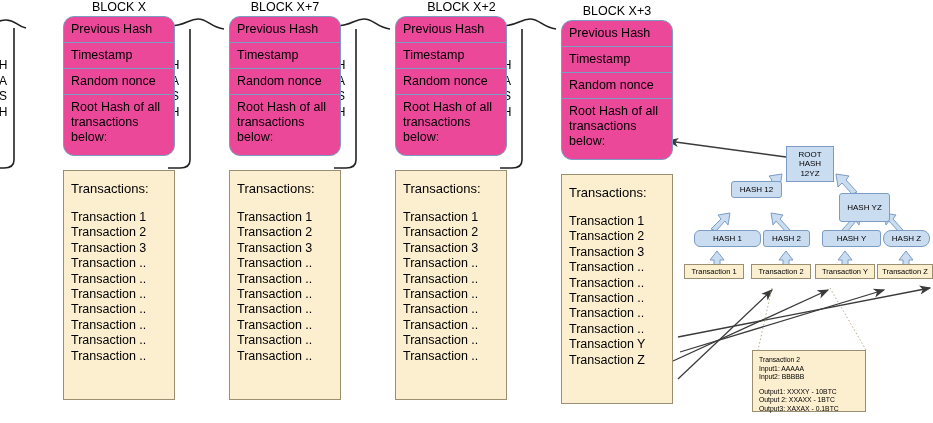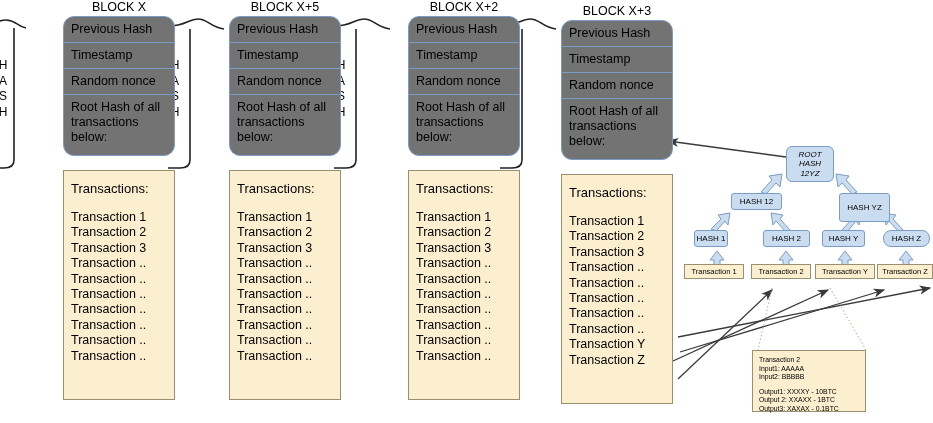--- a/index.html
+++ b/index.html
@@ -30,21 +30,21 @@
     text-align: center;
     font-size: 12.5px;
     line-height: 14px;
     white-space: nowrap;
   }
   .block-header {
     position: absolute;
     top: 16px;
     left: 0;
     width: 112px;
-    background: #737373;
+    background: #ec4899;
     border: 1px solid #7b9cc4;
     border-radius: 11px;
     box-sizing: border-box;
   }
   .hdr-row {
     font-size: 12.5px;
     line-height: 15px;
     padding: 5px 6px 5px 7px;
     border-bottom: 1px solid #7b9cc4;
     box-sizing: border-box;
@@ -82,21 +82,21 @@
     box-sizing: border-box;
     font-size: 8px;
     line-height: 9.5px;
     text-align: center;
     display: flex;
     align-items: center;
     justify-content: center;
     border-radius: 3px;
     white-space: pre-line;
   }
-  .node.root { border-radius: 6px; font-style: italic; }
+  .node.root { border-radius: 0; }
   .leaf {
     position: absolute;
     background: #fcefd0;
     border: 1px solid #9b8f72;
     box-sizing: border-box;
     font-size: 7.5px;
     line-height: 9px;
     text-align: center;
     display: flex;
     align-items: center;
@@ -226,21 +226,21 @@
       <div class="tx-item">Transaction ..</div>
       <div class="tx-item">Transaction ..</div>
       <div class="tx-item">Transaction ..</div>
       <div class="tx-item">Transaction ..</div>
       <div class="tx-item">Transaction ..</div>
       <div class="tx-item">Transaction ..</div>
     </div>
   </div>
 
   <div class="block-col" style="left:221px; top:0; width:112px; height:423px;">
-    <div class="block-title">BLOCK X+5</div>
+    <div class="block-title">BLOCK X+7</div>
     <div class="block-header">
       <div class="hdr-row">Previous Hash</div>
       <div class="hdr-row">Timestamp</div>
       <div class="hdr-row">Random nonce</div>
       <div class="hdr-row tall">Root Hash of all transactions below:</div>
     </div>
     <div class="tx-box" style="top:170px; height:230px;">
       <div class="tx-head">Transactions:</div>
       <div class="tx-item">Transaction 1</div>
       <div class="tx-item">Transaction 2</div>
@@ -248,21 +248,21 @@
       <div class="tx-item">Transaction ..</div>
       <div class="tx-item">Transaction ..</div>
       <div class="tx-item">Transaction ..</div>
       <div class="tx-item">Transaction ..</div>
       <div class="tx-item">Transaction ..</div>
       <div class="tx-item">Transaction ..</div>
       <div class="tx-item">Transaction ..</div>
     </div>
   </div>
 
-  <div class="block-col" style="left:400px; top:0; width:112px; height:339px;">
+  <div class="block-col" style="left:387px; top:0; width:112px; height:339px;padding-left:7px;">
     <div class="block-title">BLOCK X+2</div>
     <div class="block-header">
       <div class="hdr-row">Previous Hash</div>
       <div class="hdr-row">Timestamp</div>
       <div class="hdr-row">Random nonce</div>
       <div class="hdr-row tall">Root Hash of all transactions below:</div>
     </div>
     <div class="tx-box" style="top:170px; height:230px;">
       <div class="tx-head">Transactions:</div>
       <div class="tx-item">Transaction 1</div>
@@ -298,26 +298,26 @@
       <div class="tx-item">Transaction ..</div>
       <div class="tx-item">Transaction Y</div>
       <div class="tx-item">Transaction Z</div>
     </div>
   </div>
 
   <div class="node root" style="left:786px; top:146px; width:48px; height:36px;">ROOT
 HASH
 12YZ</div>
 
-  <div class="node" style="left:731px; top:193px; width:51px; height:17px;">HASH 12</div>
+  <div class="node" style="left:731px; top:181px; width:51px; height:17px;">HASH 12</div>
   <div class="node" style="left:839px; top:193px; width:51px; height:29px;">HASH YZ</div>
 
-  <div class="node" style="left:694px; top:230px; width:34px; height:17px;">HASH 1</div>
+  <div class="node" style="left:694px; top:230px; width:67px; height:17px;border-radius:6px;">HASH 1</div>
   <div class="node" style="left:763px; top:230px; width:47px; height:17px;text-align:center;">HASH 2</div>
-  <div class="node" style="left:822px; top:230px; width:43px; height:17px;">HASH Y</div>
+  <div class="node" style="left:822px; top:230px; width:59px; height:17px;">HASH Y</div>
   <div class="node" style="left:883px; top:230px; width:47px; height:17px;border-radius:8px;">HASH Z</div>
 
   <div class="leaf" style="left:684px; top:264px; width:60px; height:15px;">Transaction 1</div>
   <div class="leaf" style="left:751px; top:264px; width:60px; height:15px;">Transaction 2</div>
   <div class="leaf" style="left:815px; top:264px; width:60px; height:15px;">Transaction Y</div>
   <div class="leaf" style="left:877px; top:264px; width:56px; height:15px;">Transaction Z</div>
 
   <div class="detail-box" style="left:752px; top:350px; width:114px; height:62px;">
     <div>Transaction 2</div>
     <div>Input1: AAAAA</div>

